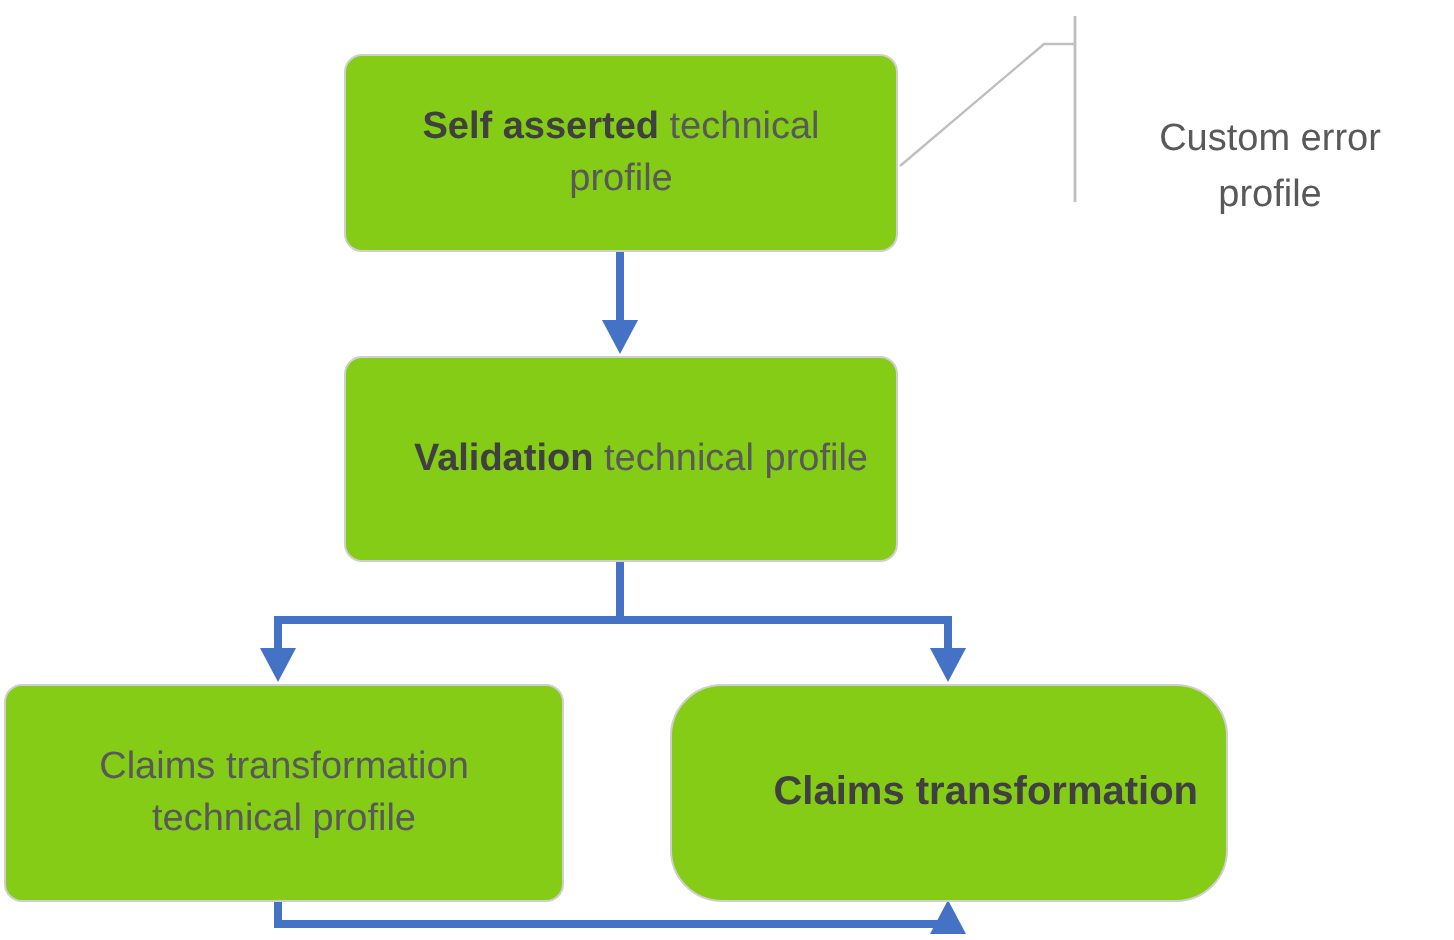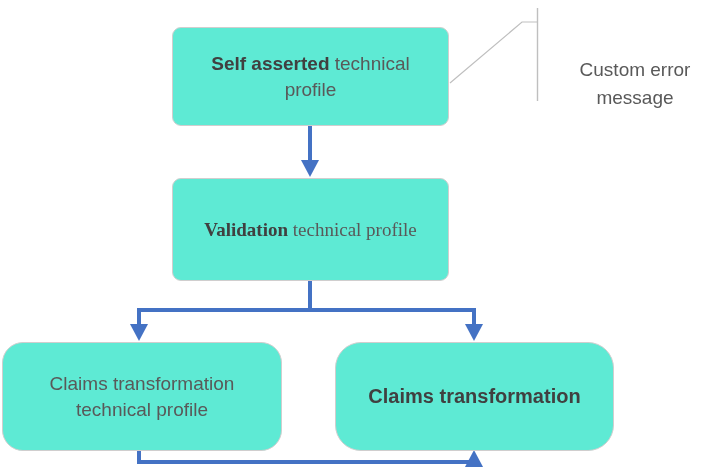--- a/index.html
+++ b/index.html
@@ -16,47 +16,47 @@
     width: 727px;
     height: 470px;
     background: #ffffff;
     overflow: hidden;
   }
 
   
   .node {
     position: absolute;
     box-sizing: border-box;
-    background: #5eead4;
+    background: #84cc16;
     border: 1px solid #D0CECE;
     border-radius: 9px;
     display: flex;
     align-items: center;
-    justify-content: center;
+    justify-content: flex-end;
     text-align: center;
     color: #595959;
     font-size: 19px;
     line-height: 1.35;
     padding: 4px 14px;
   }
   .node .txt { display: block; }
   .node b {
     font-weight: bold;
     color: #404040;
   }
   .node.all-bold {
     font-weight: bold;
     color: #404040;
     font-size: 20px;
     border-radius: 26px;
   }
 
   #node-self-asserted  { left: 172px; top: 27px;  width: 277px; height: 99px;  }
-  #node-validation     { left: 172px; top: 178px; width: 277px; height: 103px; font-family: Liberation Serif, serif; }
-  #node-claims-left    { left: 2px;   top: 342px; width: 280px; height: 109px; border-radius: 21px; }
+  #node-validation     { left: 172px; top: 178px; width: 277px; height: 103px; }
+  #node-claims-left    { left: 2px;   top: 342px; width: 280px; height: 109px; }
   #node-claims-right   { left: 335px; top: 342px; width: 279px; height: 109px; }
 
   
   #connectors {
     position: absolute;
     left: 0;
     top: 0;
     width: 727px;
     height: 470px;
     pointer-events: none;
@@ -124,16 +124,16 @@
   <div id="node-claims-left" class="node">
     <span class="txt">Claims transformation technical profile</span>
   </div>
 
   <div id="node-claims-right" class="node all-bold">
     <span class="txt">Claims transformation</span>
   </div>
 
   <div id="annotation-text">
     <div>Custom error</div>
-    <div>message</div>
+    <div>profile</div>
   </div>
 
 </div>
 
 </body></html>

